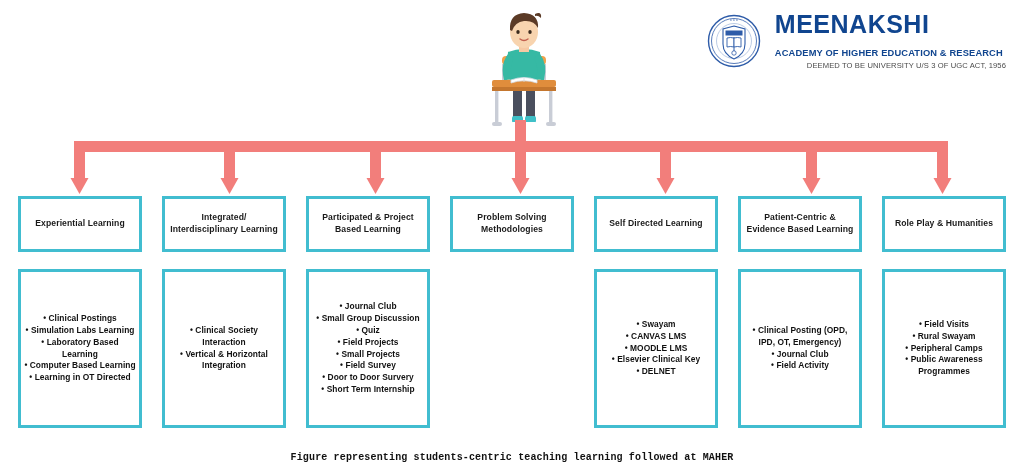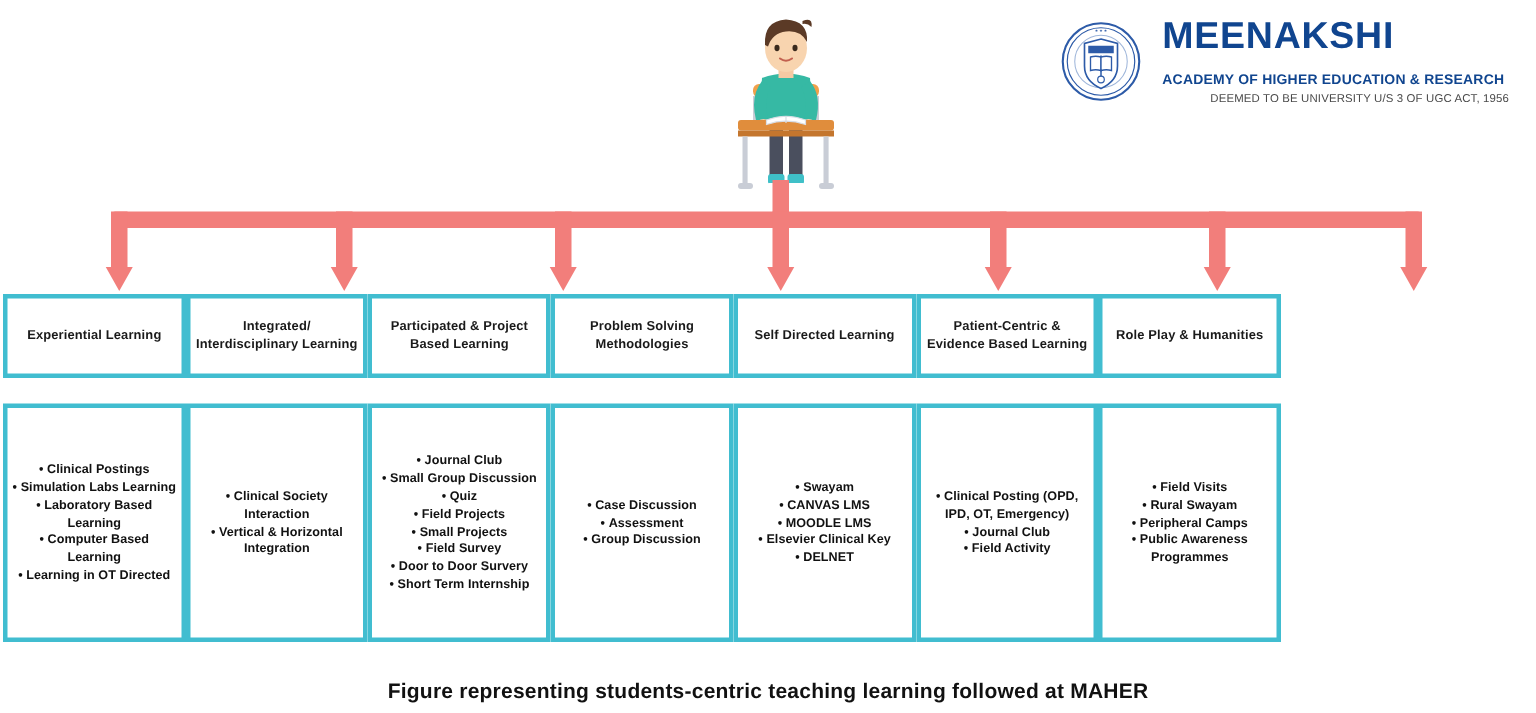--- a/index.html
+++ b/index.html
@@ -76,23 +76,23 @@
     left: 0;
     top: 0;
     width: 1024px;
     height: 475px;
     pointer-events: none;
   }
 
   
   .columns {
     position: absolute;
-    left: 2px;
+    left: 18px;
     top: 196px;
-    width: 852px;
+    width: 988px;
     display: flex;
     justify-content: space-between;
   }
   .column {
     width: 124px;
     display: flex;
     flex-direction: column;
     align-items: stretch;
   }
   .head-box {
@@ -141,22 +141,22 @@
     content: "\2022\00a0";
   }
 
   
   .caption {
     position: absolute;
     left: 0;
     top: 452px;
     width: 1024px;
     text-align: center;
-    font-family: Liberation Sans, sans-serif;
-    font-size: 14px;
+    font-family: Liberation Mono, monospace;
+    font-size: 10px;
     font-weight: bold;
     color: #111111;
     letter-spacing: 0.15px;
   }
 </style>
 </head>
 <body>
 
 <div id="root">
 
@@ -298,27 +298,20 @@
           <li class="bullet-item">Door to Door Survery</li>
           <li class="bullet-item">Short Term Internship</li>
         </ul>
       </div>
     </div>
 
     <div class="column">
       <div class="head-box">
         <div class="head-label">Problem Solving Methodologies</div>
       </div>
-      <div class="body-box">
-        <ul class="bullet-list">
-          <li class="bullet-item">Case Discussion</li>
-          <li class="bullet-item">Assessment</li>
-          <li class="bullet-item">Group Discussion</li>
-        </ul>
-      </div>
     </div>
 
     <div class="column">
       <div class="head-box">
         <div class="head-label">Self Directed Learning</div>
       </div>
       <div class="body-box">
         <ul class="bullet-list">
           <li class="bullet-item">Swayam</li>
           <li class="bullet-item">CANVAS LMS</li>

